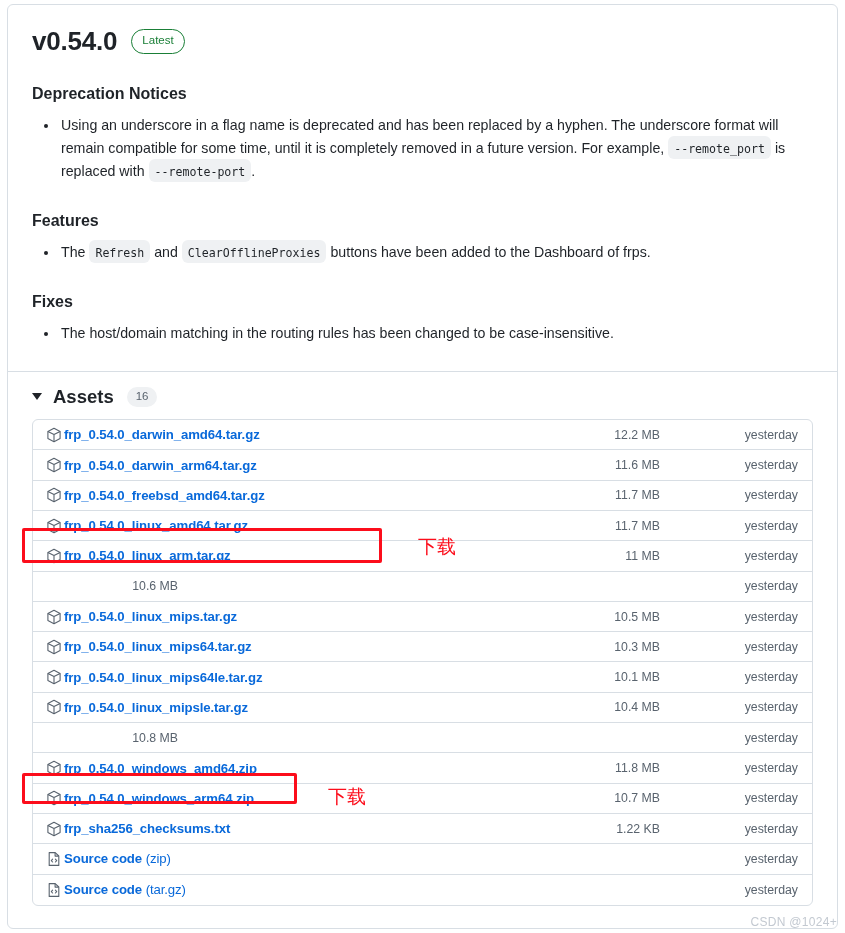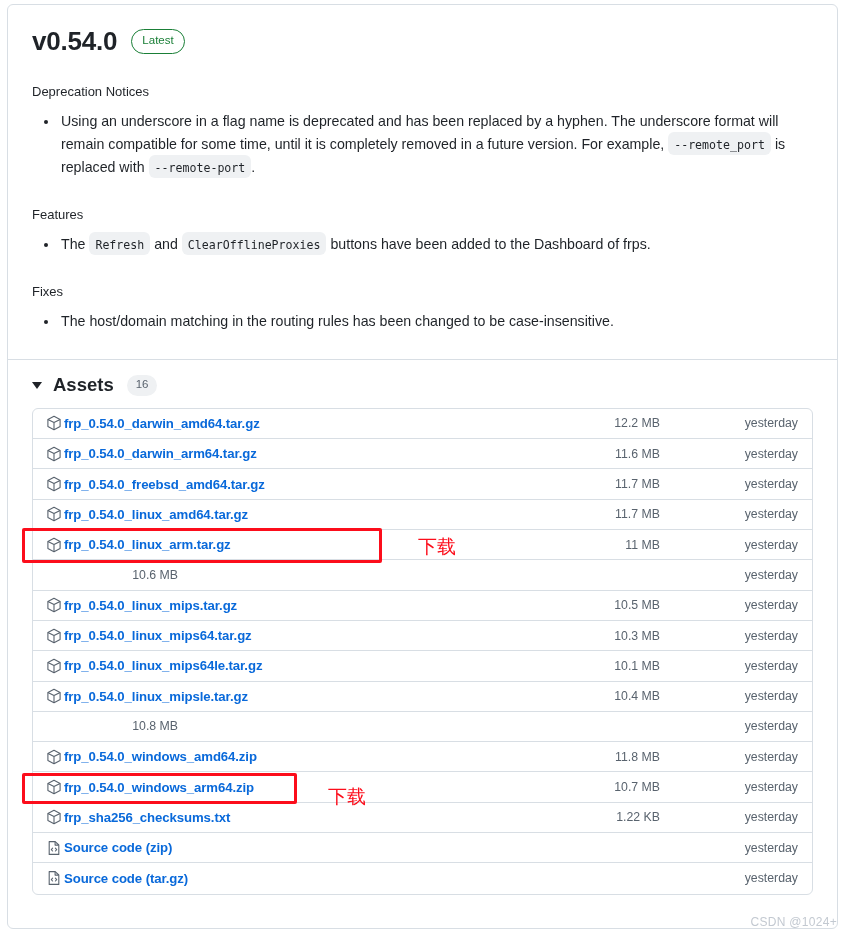--- a/index.html
+++ b/index.html
@@ -44,22 +44,22 @@
     border-radius: 2em;
     font-size: 11.5px;
     line-height: 1;
     padding: 5px 10px 6px 10px;
     font-weight: normal;
     white-space: nowrap;
   }
 
   
   h3.section {
-    font-size: 13px;
-    font-weight: normal;
+    font-size: 16px;
+    font-weight: bold;
     color: #1f2328;
     margin: 28px 0 10px 0;
     line-height: 1.25;
   }
   .bullets { margin: 0; padding: 0 0 0 27px; list-style: disc; }
   .bullets li {
     font-size: 14.2px;
     color: #1f2328;
     line-height: 1.62;
     padding-left: 2px;
@@ -139,21 +139,21 @@
     color: #59636e;
   }
   .asset-link {
     font-size: 13.2px;
     color: #0969da;
     text-decoration: none;
     font-weight: bold;
     letter-spacing: -0.1px;
     white-space: nowrap;
   }
-  .asset-link .dim { color: #0969da; font-weight: bold; }
+  .asset-link .dim { color: #0969da; font-weight: normal; }
   .asset-size {
     width: 150px;
     text-align: right;
     font-size: 12.3px;
     color: #59636e;
     flex: 0 0 150px;
     padding-right: 18px;
   }
   .asset-date {
     width: 120px;

